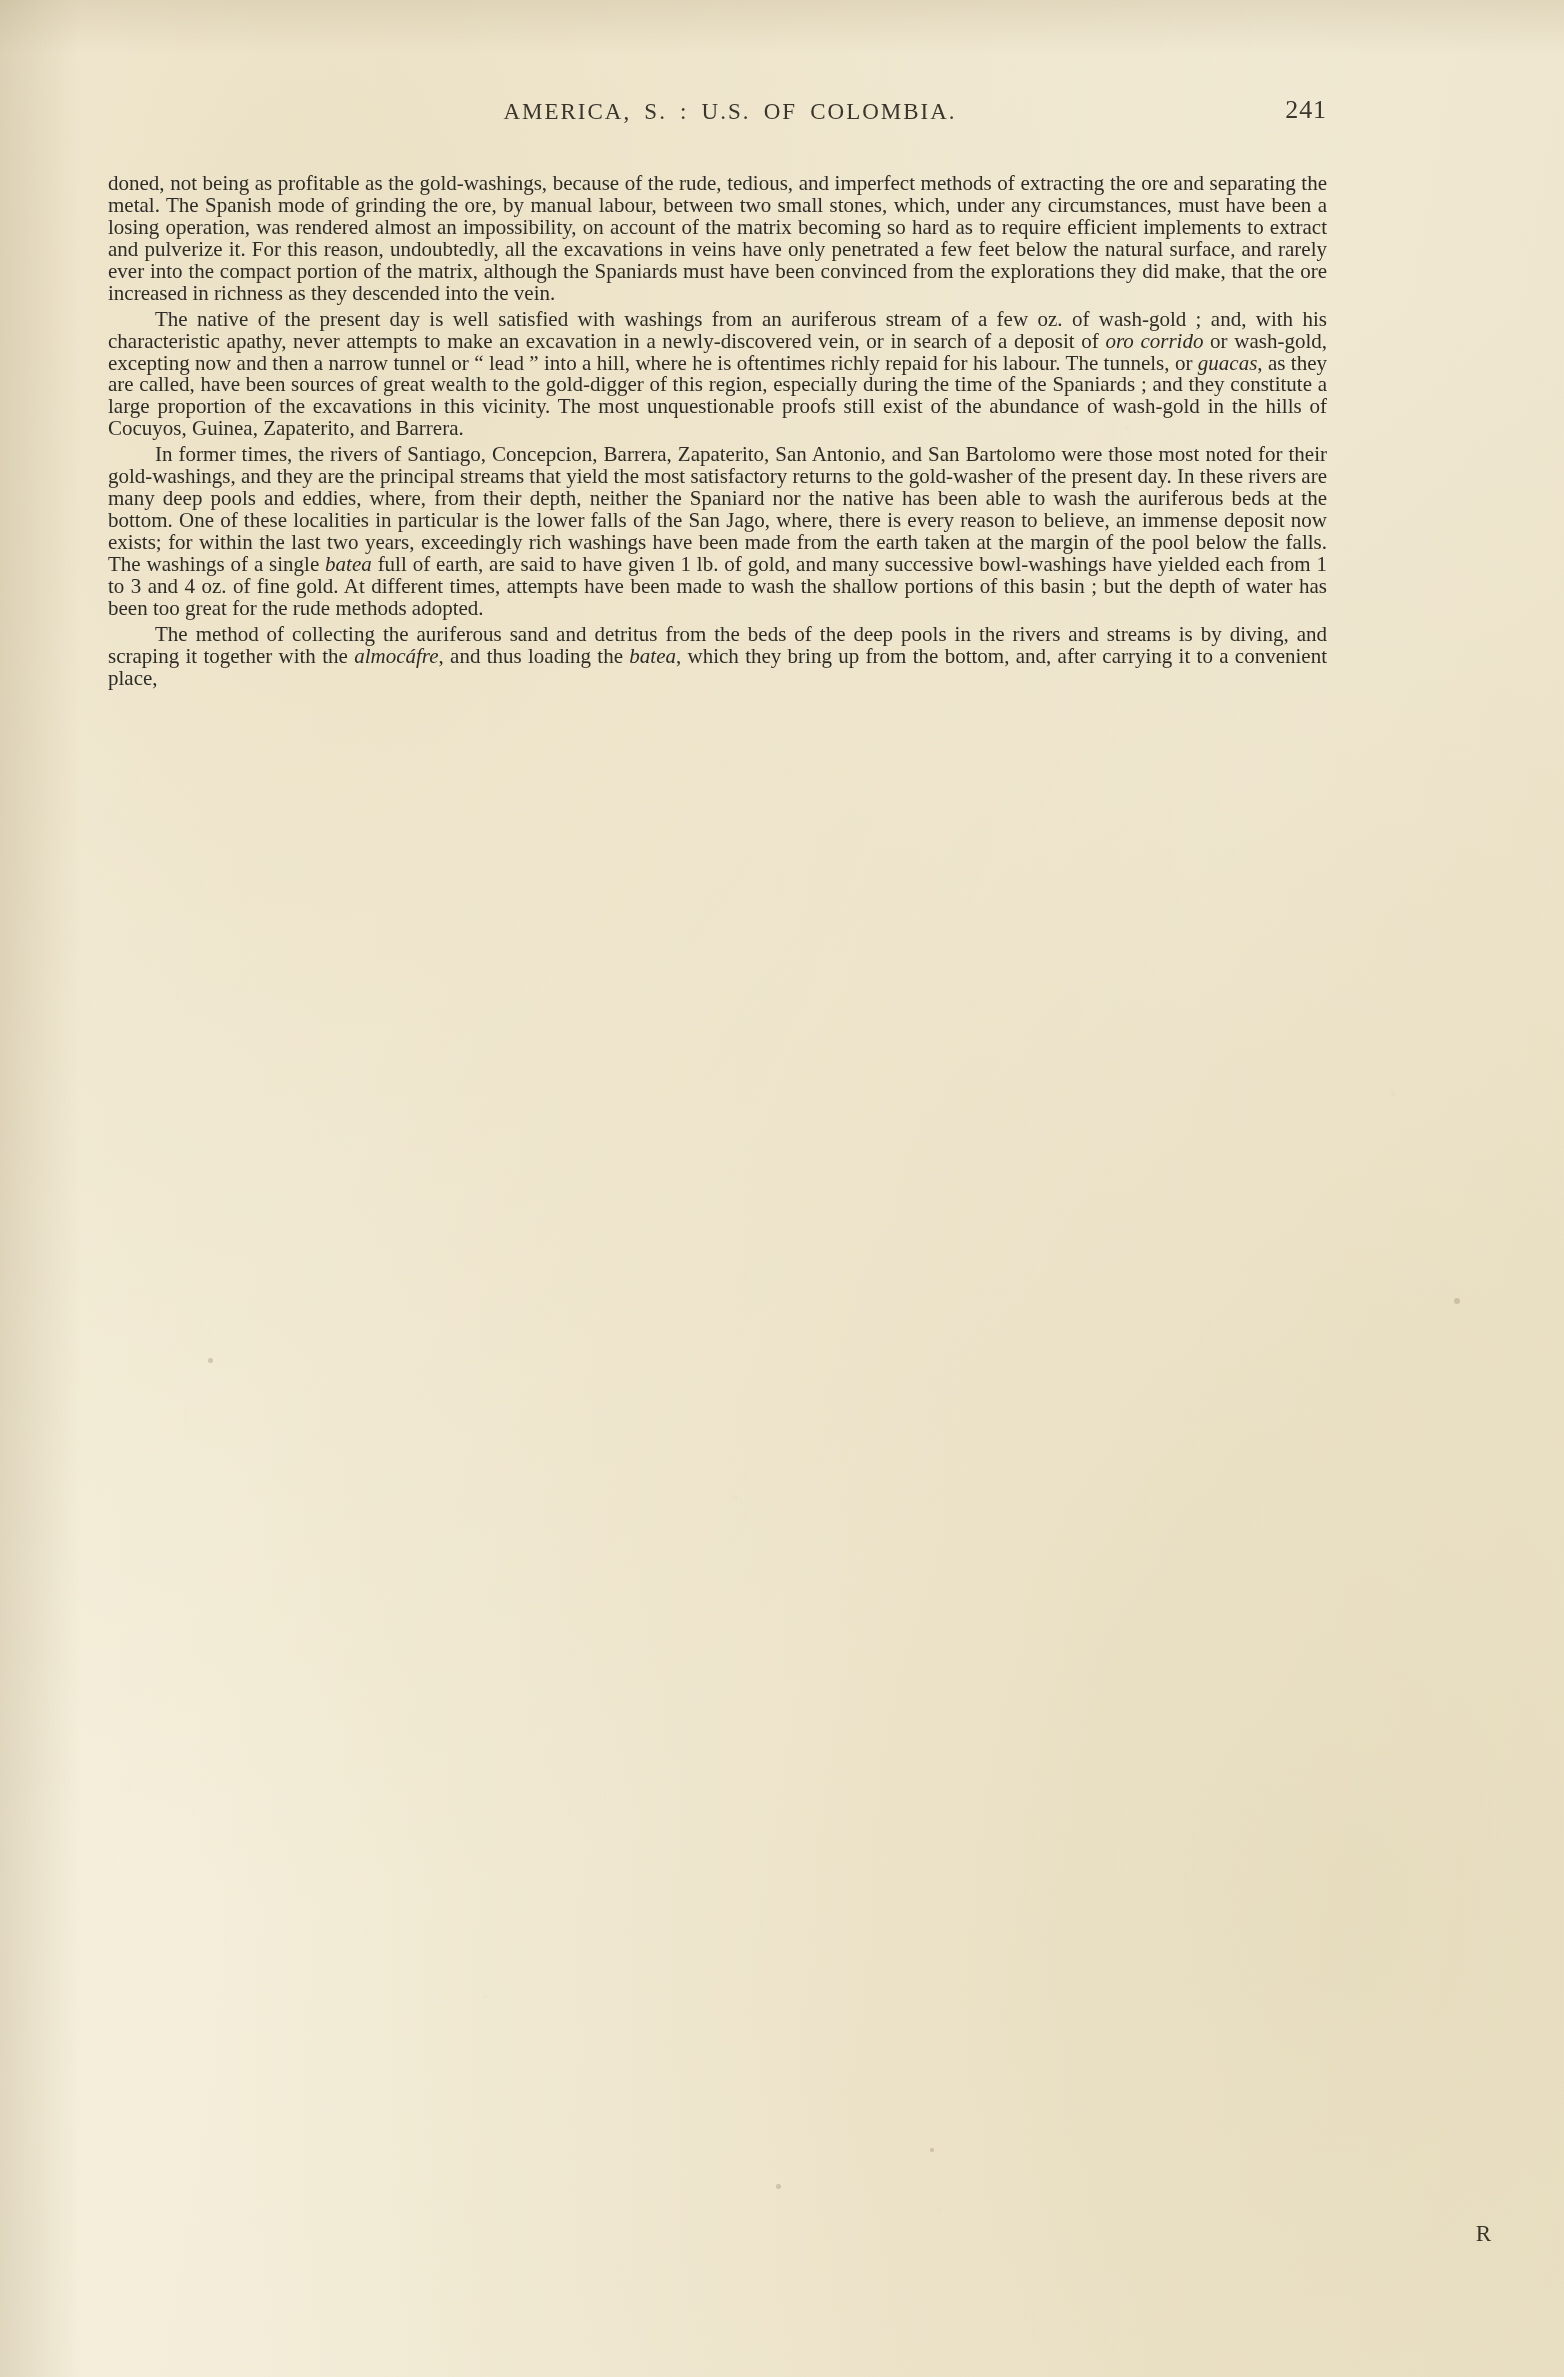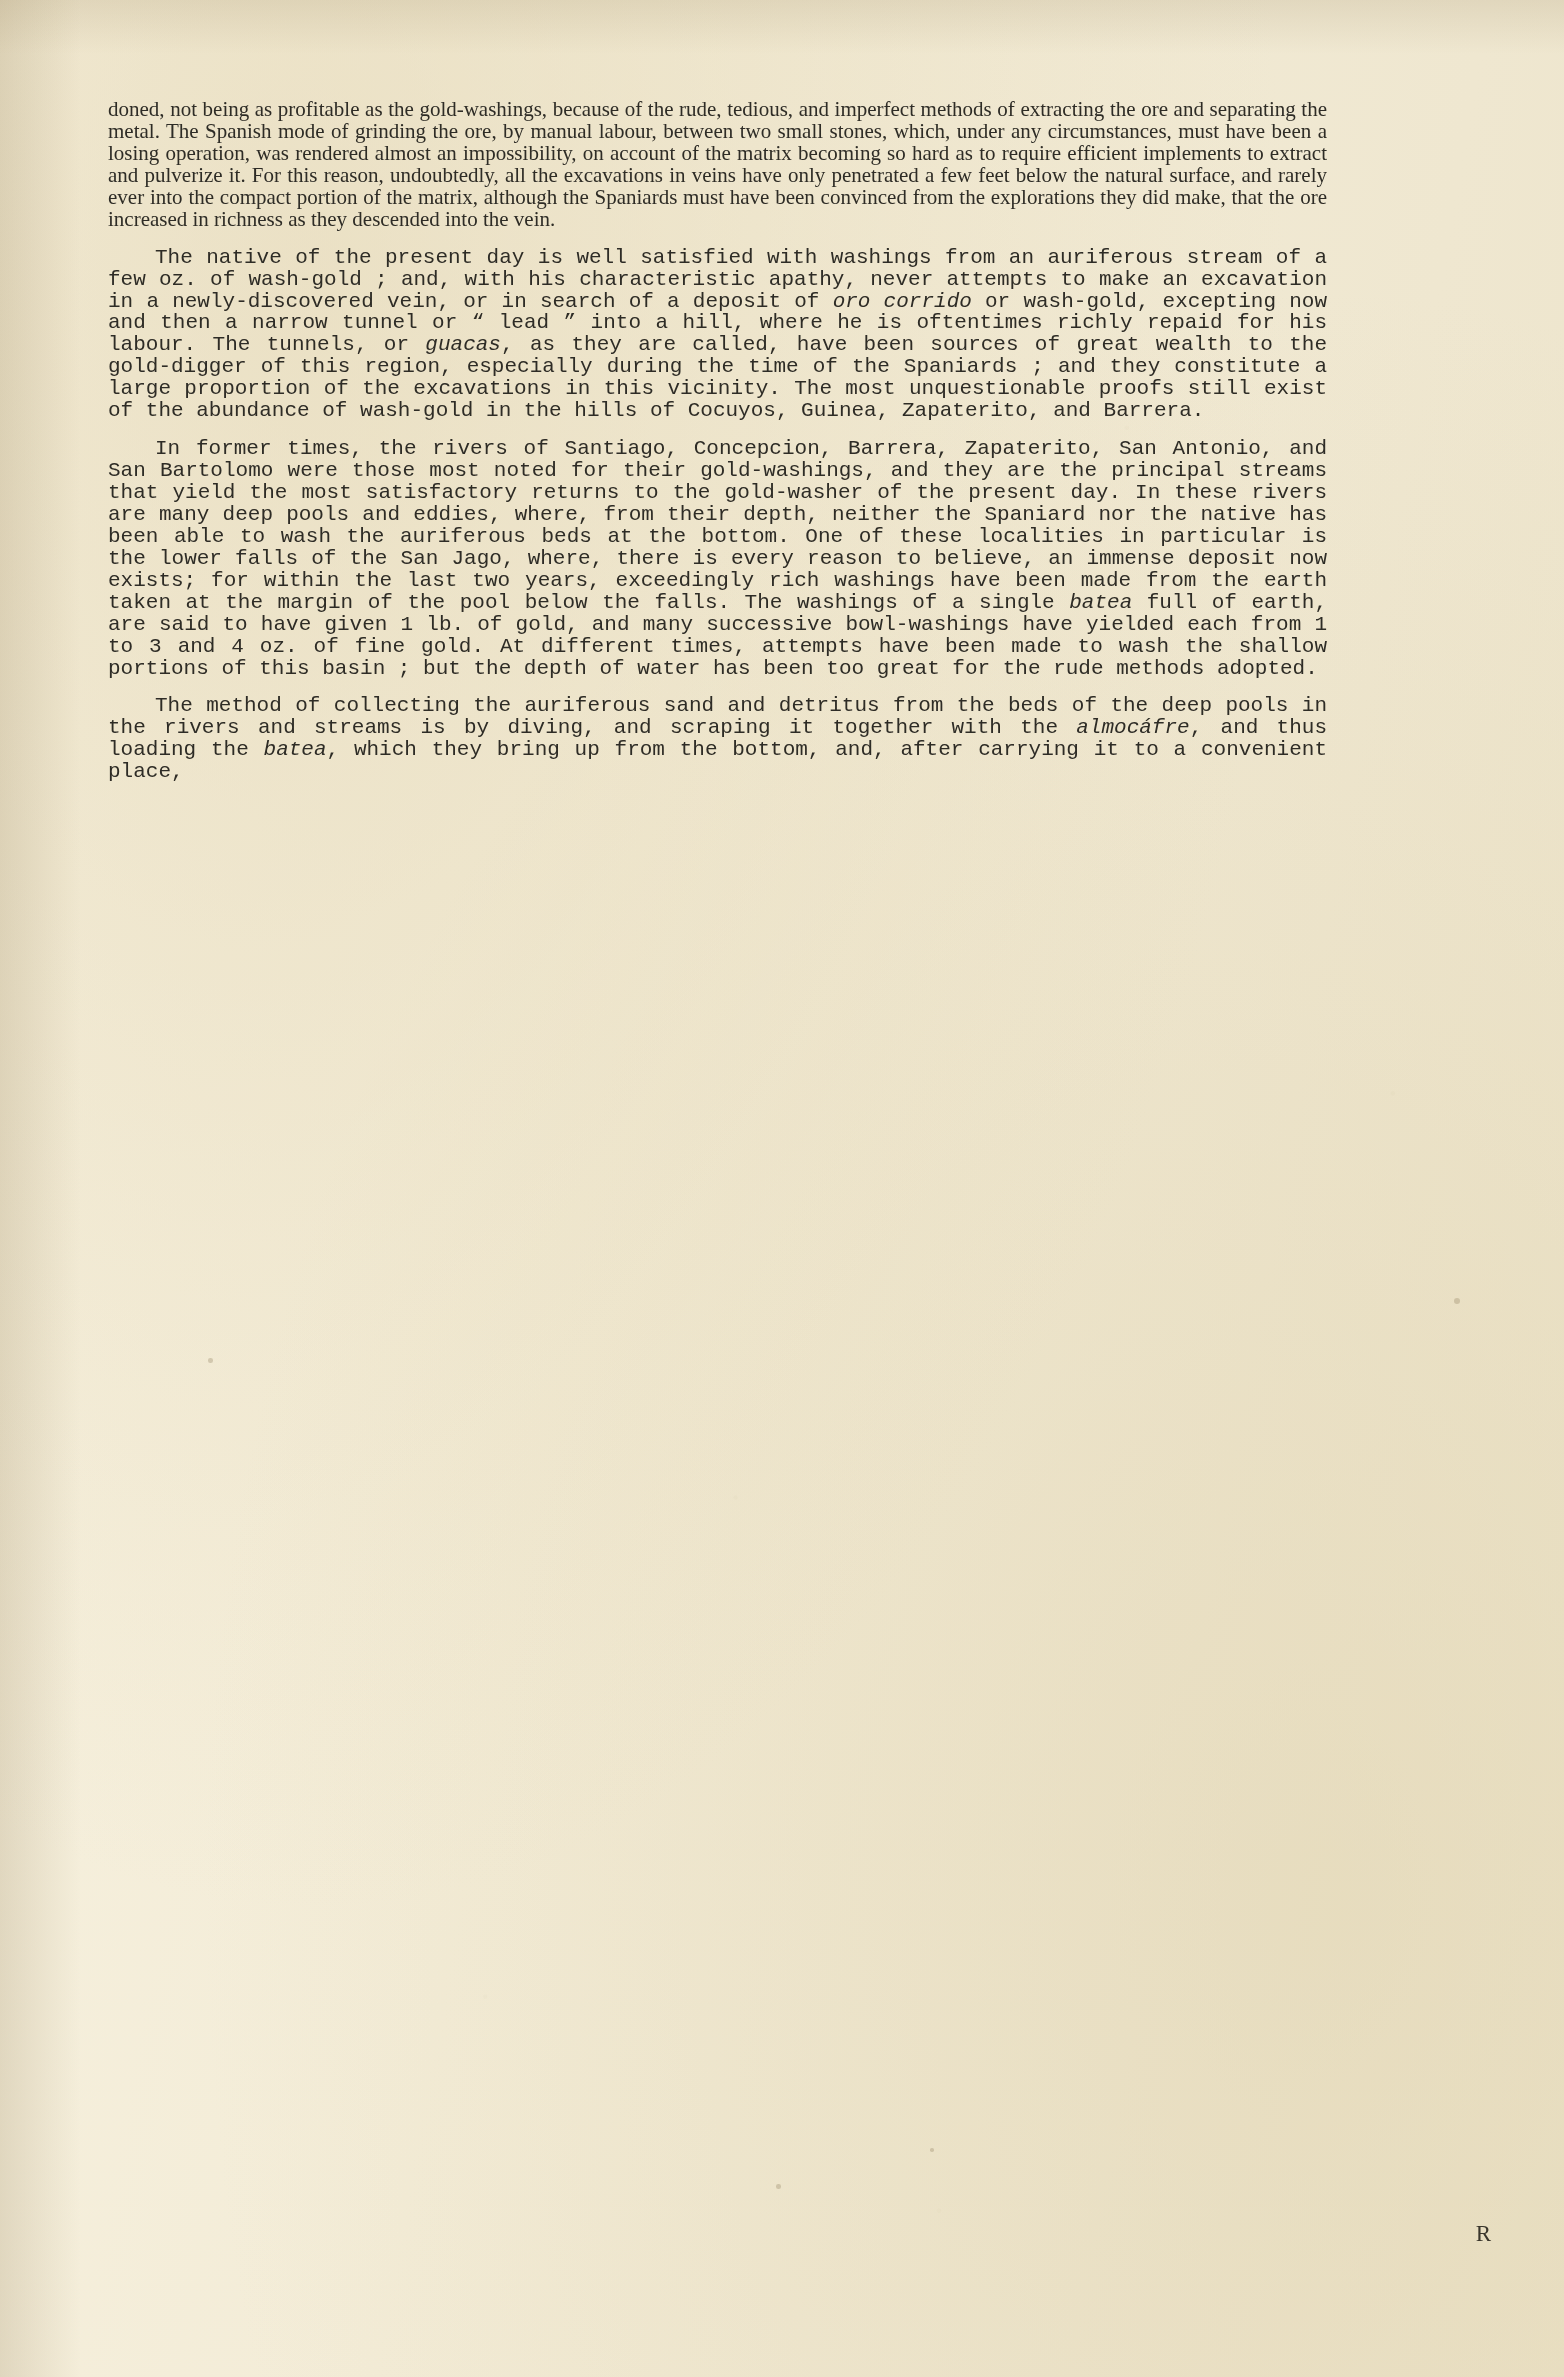--- a/index.html
+++ b/index.html
@@ -73,22 +73,21 @@
   }
   .body-text p {
     margin: 0;
     text-align: justify;
     text-justify: inter-word;
   }
   .body-text p.indent {
     text-indent: 47px;
   }
   .body-text p + p {
-    margin-top: 16px;
-    font-family: Liberation Mono, monospace;
+    margin-top: 4px;
   }
   em {
     font-style: italic;
   }
   .signature {
     position: absolute;
     right: 73px;
     top: 2221px;
     font-size: 23px;
     letter-spacing: 0.9px;
@@ -121,20 +120,24 @@
   <div class="edge-shadow-left"></div>
   <div class="edge-shadow-top"></div>
 
   <div class="speck" style="left:1454px; top:1298px; width:6.3px; height:6.3px;"></div>
   <div class="speck" style="left:208px; top:1358px; width:4.5px; height:4.5px;"></div>
   <div class="speck" style="left:776px; top:2184px; width:4.5px; height:4.5px;"></div>
   <div class="speck" style="left:930px; top:2148px; width:3.6px; height:3.6px;"></div>
 
   <div class="content">
 
+    <div class="header">
+      <div class="running-title">AMERICA, S. : U.S. OF COLOMBIA.</div>
+      <div class="folio">241</div>
+    </div>
 
     <div class="body-text">
         <p>doned, not being as profitable as the gold-washings, because of the rude, tedious, and imperfect methods of extracting the ore and separating the metal. The Spanish mode of grinding the ore, by manual labour, between two small stones, which, under any circumstances, must have been a losing operation, was rendered almost an impossibility, on account of the matrix becoming so hard as to require efficient implements to extract and pulverize it. For this reason, undoubtedly, all the excavations in veins have only penetrated a few feet below the natural surface, and rarely ever into the compact portion of the matrix, although the Spaniards must have been convinced from the explorations they did make, that the ore increased in richness as they descended into the vein.</p>
         <p class="indent">The native of the present day is well satisfied with washings from an auriferous stream of a few oz. of wash-gold ; and, with his characteristic apathy, never attempts to make an excavation in a newly-discovered vein, or in search of a deposit of <em>oro corrido</em> or wash-gold, excepting now and then a narrow tunnel or “ lead ” into a hill, where he is oftentimes richly repaid for his labour. The tunnels, or <em>guacas</em>, as they are called, have been sources of great wealth to the gold-digger of this region, especially during the time of the Spaniards ; and they constitute a large proportion of the excavations in this vicinity. The most unquestionable proofs still exist of the abundance of wash-gold in the hills of Cocuyos, Guinea, Zapaterito, and Barrera.</p>
         <p class="indent">In former times, the rivers of Santiago, Concepcion, Barrera, Zapaterito, San Antonio, and San Bartolomo were those most noted for their gold-washings, and they are the principal streams that yield the most satisfactory returns to the gold-washer of the present day. In these rivers are many deep pools and eddies, where, from their depth, neither the Spaniard nor the native has been able to wash the auriferous beds at the bottom. One of these localities in particular is the lower falls of the San Jago, where, there is every reason to believe, an immense deposit now exists; for within the last two years, exceedingly rich washings have been made from the earth taken at the margin of the pool below the falls. The washings of a single <em>batea</em> full of earth, are said to have given 1 lb. of gold, and many successive bowl-washings have yielded each from 1 to 3 and 4 oz. of fine gold. At different times, attempts have been made to wash the shallow portions of this basin ; but the depth of water has been too great for the rude methods adopted.</p>
         <p class="indent">The method of collecting the auriferous sand and detritus from the beds of the deep pools in the rivers and streams is by diving, and scraping it together with the <em>almocáfre</em>, and thus loading the <em>batea</em>, which they bring up from the bottom, and, after carrying it to a convenient place,</p>
       </div>
 
   </div>
 

